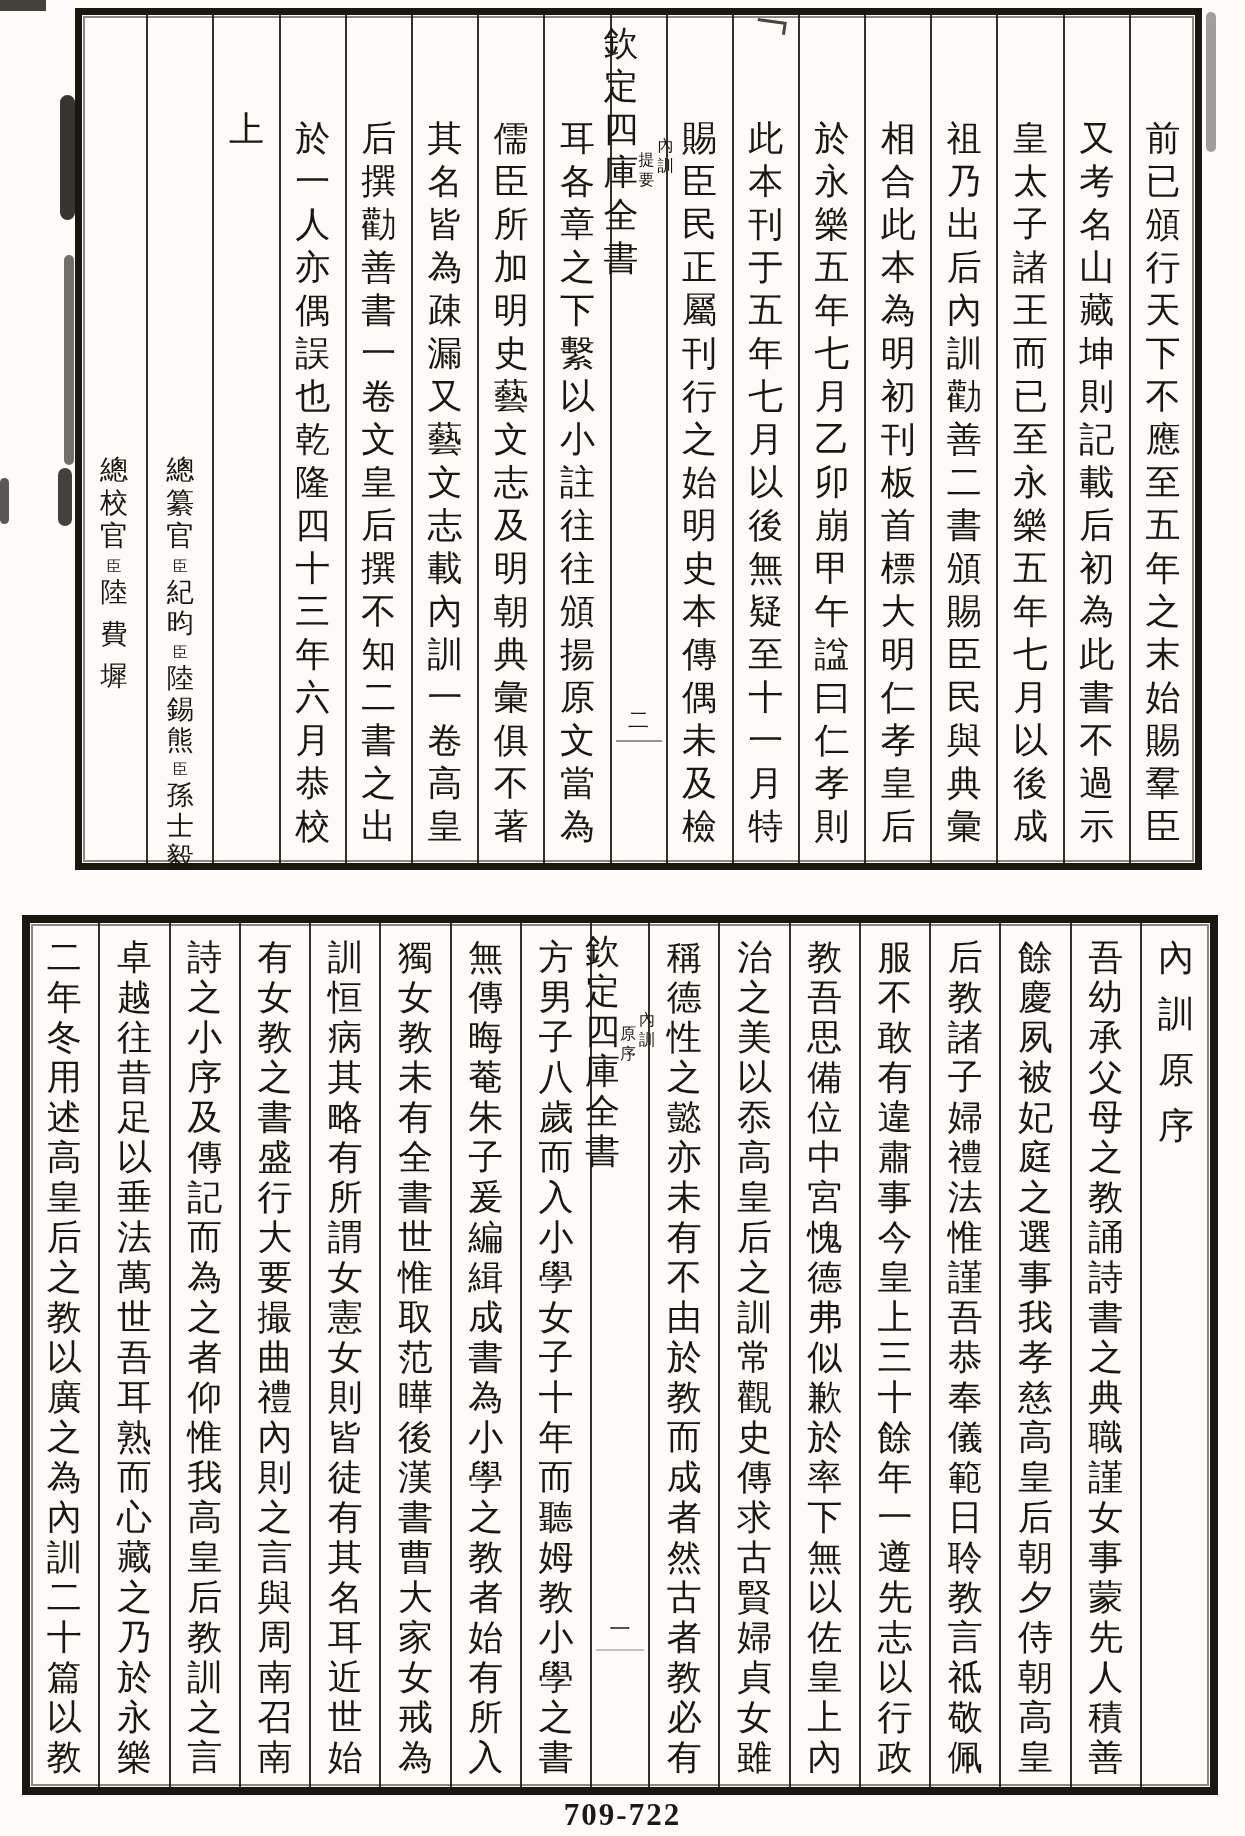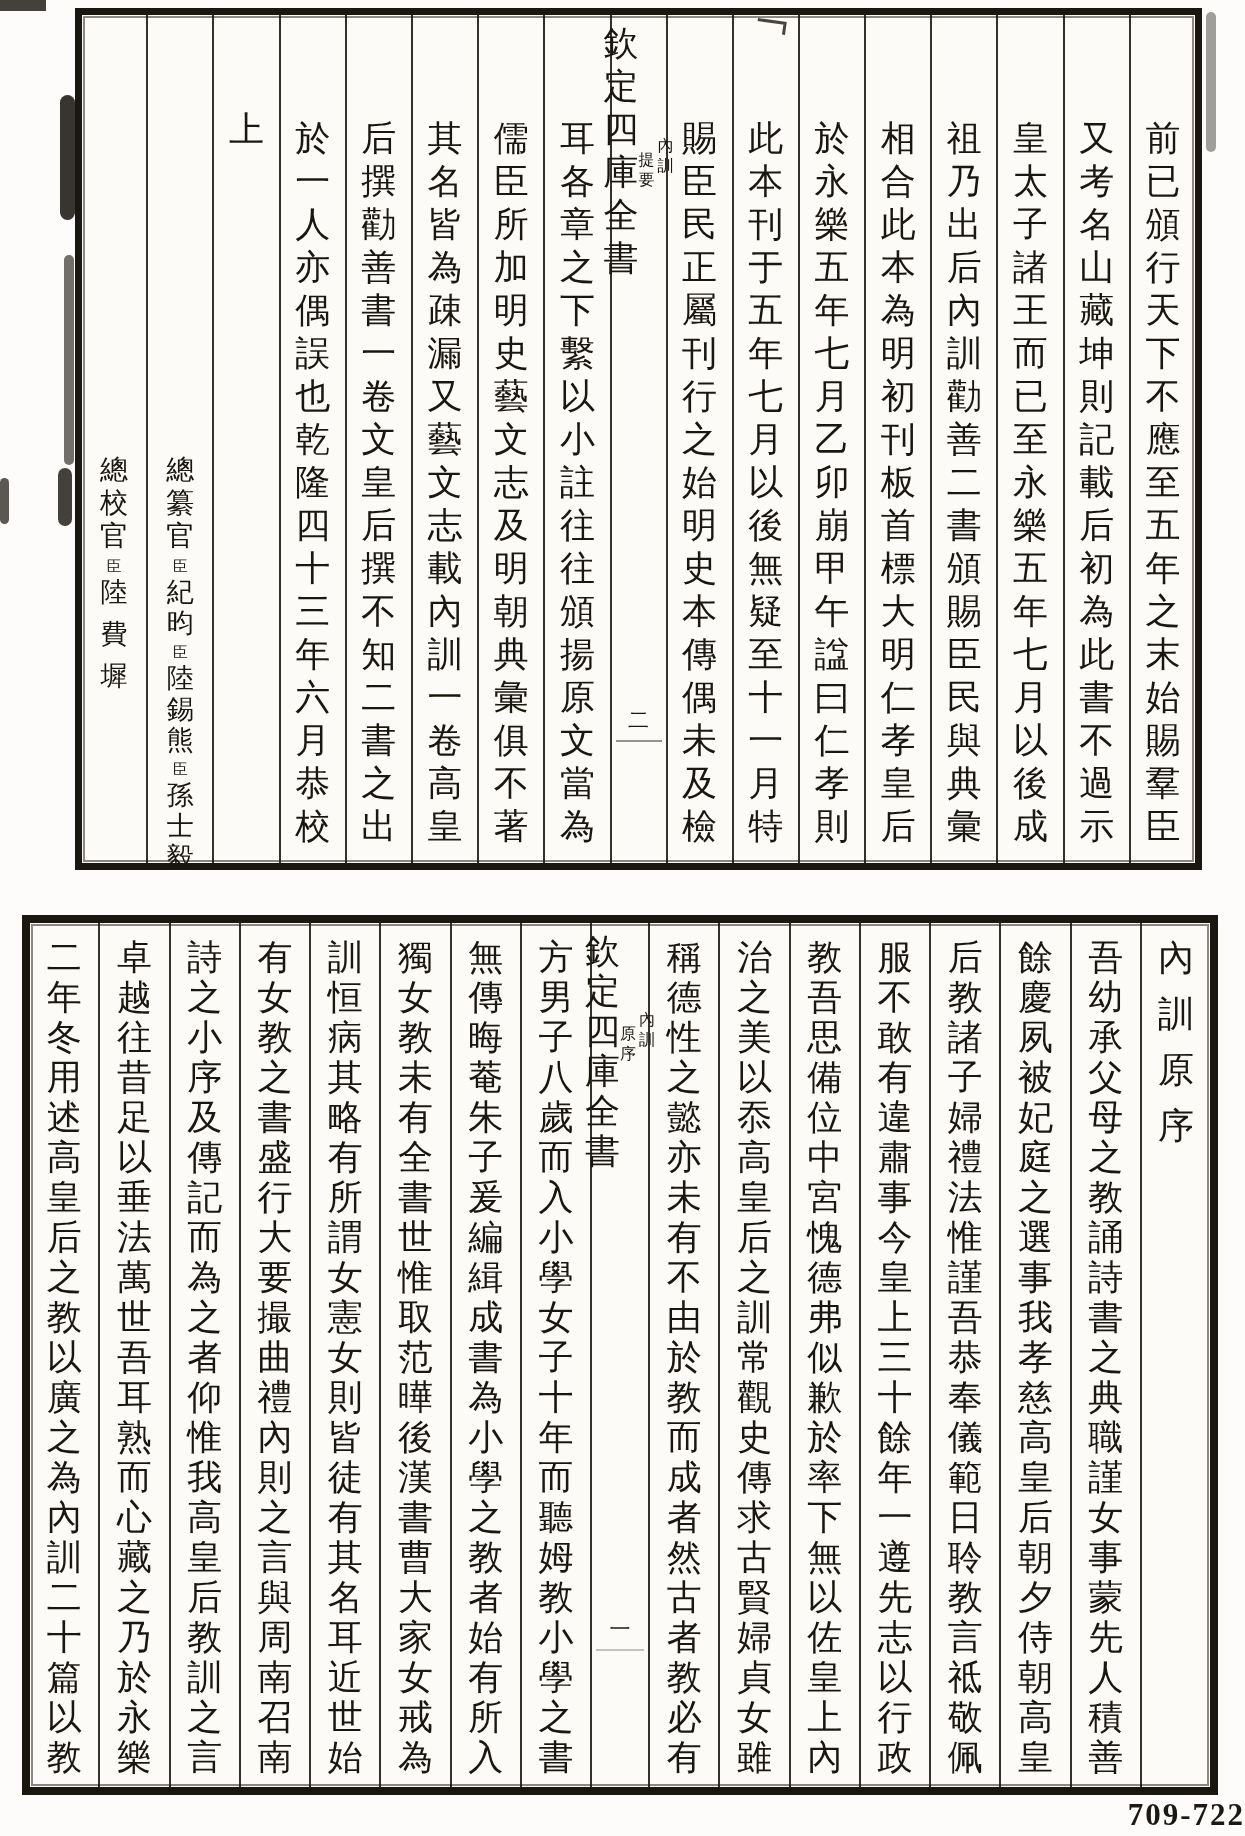--- a/index.html
+++ b/index.html
@@ -69,21 +69,21 @@
     font-size:21px;line-height:1;
   }
   #top-page .folio{top:82%;}
   #bottom-page .folio{top:80.5%;}
   .folio-line{position:absolute;left:4px;right:4px;height:2px;background:rgba(26,22,16,.45);}
   #top-page .folio-line{top:calc(82% + 30px);}
   #bottom-page .folio-line{top:calc(80.5% + 30px);opacity:.55;}
 
   
   .footer{
-    position:absolute;top:1797px;left:0;width:100%;text-align:right;
+    position:absolute;top:1797px;left:0;width:100%;text-align:center;
     font-size:31px;font-weight:bold;letter-spacing:2px;color:#1c1914;
     font-family:"Liberation Serif","DejaVu Serif",serif;
   }
 
   
   .artifact{position:absolute;background:#15110c;pointer-events:none;}
   .a1{left:60px;top:95px;width:15px;height:125px;border-radius:8px;opacity:.85;}
   .a2{left:64px;top:255px;width:10px;height:210px;border-radius:6px;opacity:.6;}
   .a3{left:58px;top:468px;width:14px;height:58px;border-radius:7px;opacity:.8;}
   .a4{left:0;top:0;width:46px;height:11px;opacity:.8;}

